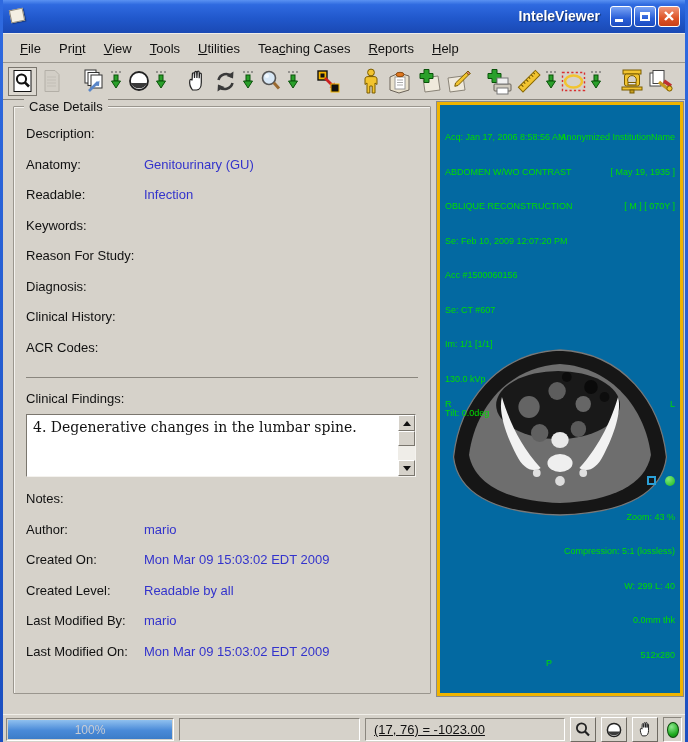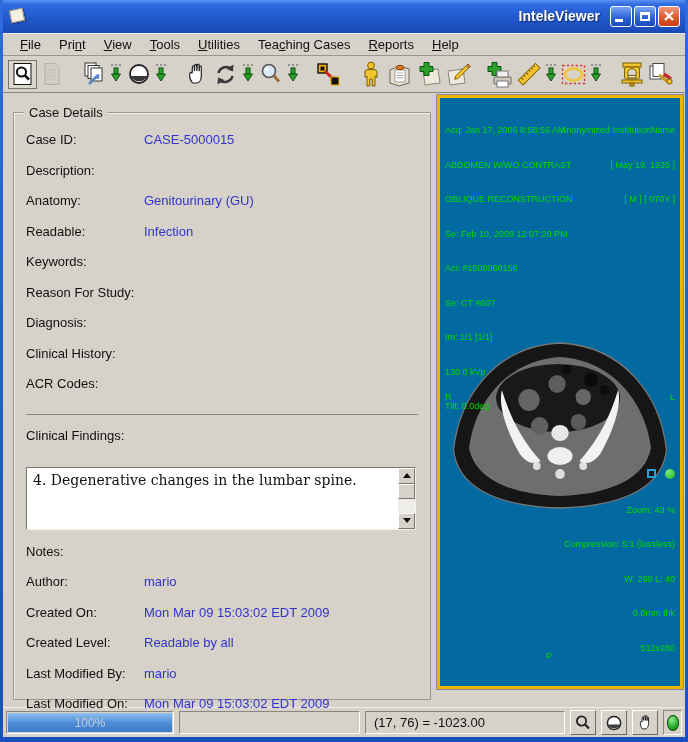--- a/index.html
+++ b/index.html
@@ -18,45 +18,45 @@
     border:1px solid #8a8578;transform:rotate(-12deg);box-shadow:1px 1px 1px rgba(0,0,0,.4);}
   .title-text{margin-left:auto;color:#fff;font-weight:bold;font-size:14px;margin-right:8px;
     text-shadow:1px 1px 1px rgba(0,0,0,.5);}
   .winbtn{width:22px;height:21px;border:1px solid #fff;border-radius:3px;margin-left:2px;
     display:flex;align-items:center;justify-content:center;position:relative;}
   .winbtn.blue{background:linear-gradient(180deg,#7aa4f5,#2a5fd8 60%,#1c4cc0);}
   .winbtn.red{background:linear-gradient(180deg,#f0977a,#dd5326 60%,#c8401a);}
   .glyph-min{position:absolute;left:4px;bottom:4px;width:8px;height:3px;background:#fff;}
   .glyph-max{width:10px;height:9px;border:2px solid #fff;border-top-width:3px;}
   
-  .menubar{height:23px;background:#d6d2ca;display:flex;align-items:center;
+  .menubar{height:30px;background:#d6d2ca;display:flex;align-items:center;
     border-top:1px solid #efede8;border-bottom:1px solid #9a968e;padding-left:8px;}
   .menu-item{font-size:13px;color:#111;padding:3px 9px;cursor:default;}
   
   .toolbar{height:37px;background:#d6d2ca;display:flex;align-items:center;
     border-bottom:1px solid #8a867e;padding-left:5px;}
   .tool{width:29px;height:29px;display:flex;align-items:center;justify-content:center;}
   .tool.framed{border:1px solid #7a766e;background:#dcd8d0;}
   .tool.dd{width:16px;}
   .tool.disabled{opacity:.45;}
   .tgap{width:13px;}
   .tool svg{display:block;}
   
   .content{display:flex;height:614px;background:#d6d2ca;}
   .left-panel{width:434px;position:relative;}
-  .groupbox{position:absolute;left:10px;top:19px;width:418px;height:588px;
+  .groupbox{position:absolute;left:10px;top:6px;width:418px;height:588px;
     border:1px solid #9a968e;border-radius:1px;box-shadow:1px 1px 0 #f4f2ee inset;}
   .group-title{position:absolute;top:-8px;left:10px;background:#d6d2ca;padding:0 5px;
     font-size:13px;color:#111;}
   .form{padding:19px 12px 0 12px;}
   .row{display:flex;height:30.5px;align-items:flex-start;}
   .row .lbl{width:118px;font-size:13px;color:#111;flex:none;}
   .row .val{font-size:13px;color:#3333cc;}
   .separator{border-top:1px solid #8a867e;margin:7px 0 13px 0;}
-  .findings-label{font-size:13px;color:#111;margin-bottom:24px;}
+  .findings-label{font-size:13px;color:#111;margin-bottom:8px;}
   .textbox{position:relative;height:63px;background:#fff;margin:0 2px 14px 0;
     border:1px solid;border-color:#7a766e #f4f2ee #f4f2ee #7a766e;}
   .textbox .text{font-family:"DejaVu Serif",serif;font-size:14px;color:#111;
     padding:4px 22px 0 6px;}
   .vscroll{position:absolute;right:0;top:0;width:17px;height:100%;background:#efede8;}
   .sbtn-sq{position:absolute;left:0;width:17px;height:16px;background:#d6d2ca;
     border:1px solid;border-color:#fff #7a766e #7a766e #fff;
     display:flex;align-items:center;justify-content:center;}
   .sbtn-sq.up{top:0;} .sbtn-sq.down{bottom:0;}
   .thumb{position:absolute;left:0;top:16px;width:17px;height:15px;background:#d6d2ca;
@@ -81,21 +81,21 @@
   .ct-svg{position:absolute;left:0;top:200px;width:100%;height:270px;}
   
   .statusbar{height:30px;background:#d6d2ca;display:flex;align-items:center;
     padding:0 3px;gap:5px;border-top:1px solid #f0eee8;}
   .sunken{border:1px solid;border-color:#8a867e #fff #fff #8a867e;height:23px;background:#d6d2ca;}
   .progress{width:168px;position:relative;overflow:hidden;}
   .progress .bar{position:absolute;inset:1px;background:linear-gradient(180deg,#8fc0ef,#4a8ad8 55%,#3c7cc8);}
   .progress .ptext{position:absolute;inset:0;display:flex;align-items:center;justify-content:center;
     font-size:12px;color:#c8ccd4;}
   .mid-panel{flex:1;}
-  .readout{width:200px;display:flex;align-items:center;padding-left:8px;font-size:13px;color:#111;}
+  .readout{width:200px;display:flex;align-items:center;padding-left:8px;font-size:13px;color:#111;text-decoration:underline;}
   .stool{width:26px;height:25px;border:1px solid;border-color:#fff #6e6a62 #6e6a62 #fff;
     background:#d6d2ca;display:flex;align-items:center;justify-content:center;}
   .led-wrap{width:19px;height:25px;display:flex;align-items:center;justify-content:center;
     border:1px solid;border-color:#8a867e #fff #fff #8a867e;}
   .led{width:12px;height:16px;border-radius:50%;border:1px solid #0a4a0a;
     background:radial-gradient(circle at 35% 28%,#8fe88f,#1daa1d 65%,#117a11);}
 </style>
 </head>
 <body>
 
@@ -305,24 +305,20 @@
       </svg>
     </div>
   </div>
 
   <div class="content">
 
     <div class="left-panel">
       <div class="groupbox">
         <div class="group-title">Case Details</div>
         <div class="form">
-          <div class="row">
-            <span class="lbl">Case ID:</span>
-            <span class="val">CASE-5000015</span>
-          </div>
           <div class="row">
             <span class="lbl">Description:</span>
             <span class="val"></span>
           </div>
           <div class="row">
             <span class="lbl">Anatomy:</span>
             <span class="val">Genitourinary (GU)</span>
           </div>
           <div class="row">
             <span class="lbl">Readable:</span>

